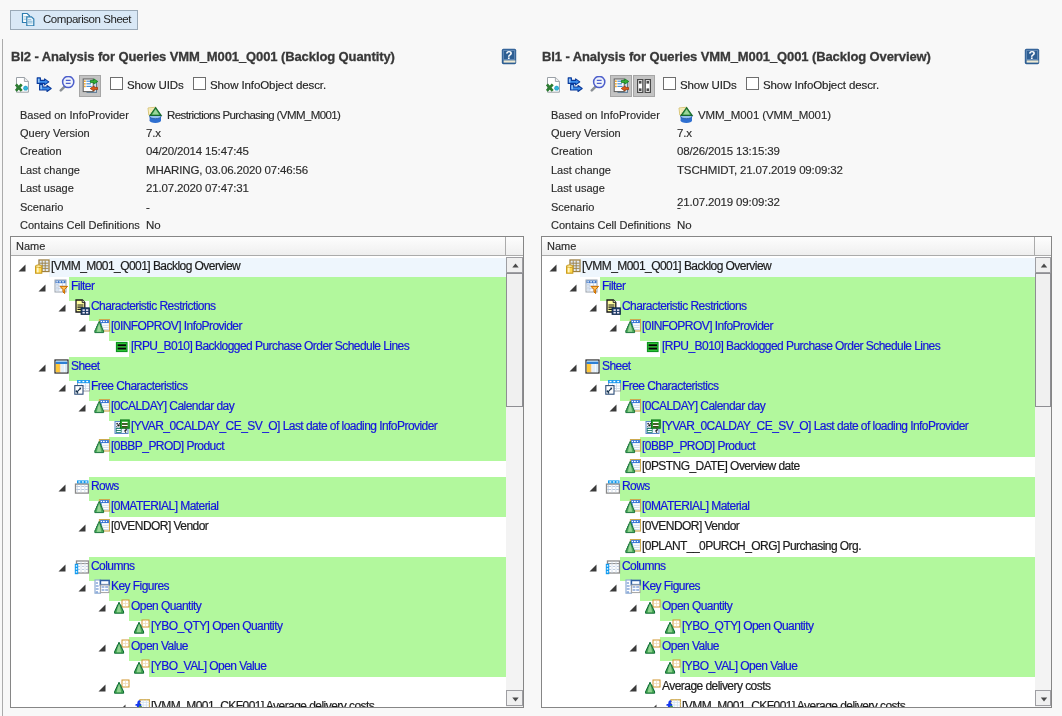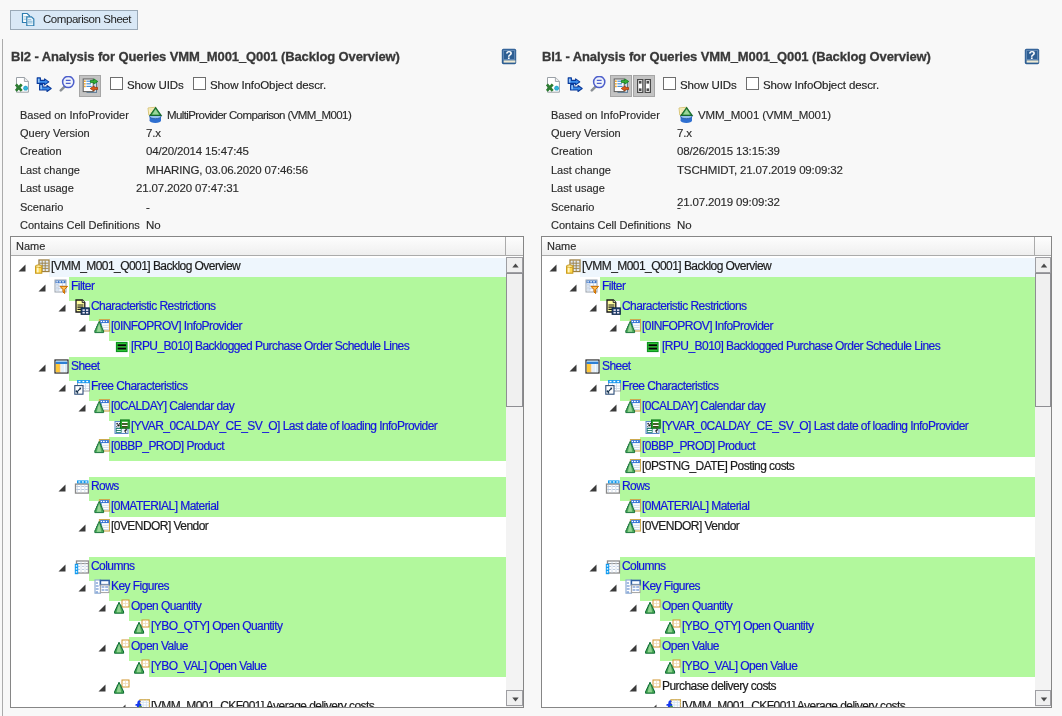--- a/index.html
+++ b/index.html
@@ -12,21 +12,21 @@
 </style></head><body>
 <div style="position:absolute;left:10px;top:10px;width:128px;height:20px;background:#d9e8f6;border:1px solid #9aa9b7;"></div>
 <svg width="16" height="14" viewBox="0 0 16 14" style="position:absolute;left:20px;top:12px;">
     <path d="M2.5 1.5H7.2L9.5 3.8V10.5H2.5Z" fill="#ffffff" stroke="#2e7db0" stroke-width="1.2"></path>
 <path d="M3.6 4.4H7 M3.6 6H8.2 M3.6 7.6H8.2" stroke="#9fc8e0" stroke-width="0.9"></path>
 <path d="M6.8 4.8H11.5L13.8 7.1V13.8H6.8Z" fill="#eaf4fb" stroke="#2e7db0" stroke-width="1.2"></path>
 <path d="M7.9 7.7H11.3 M7.9 9.3H12.5 M7.9 10.9H12.5" stroke="#7fb4d4" stroke-width="0.9"></path>
   </svg>
 <div style="position:absolute;left:43px;top:12.5px;font-size:11.5px;letter-spacing:-0.45px;color:#1e1e1e;white-space:pre;">Comparison Sheet</div>
 <div style="position:absolute;left:2px;top:39px;width:1px;height:677px;background:#ababab;"></div>
-<div class="title" style="position:absolute;left:11px;top:49px;">BI2 - Analysis for Queries VMM_M001_Q001 (Backlog Overview)</div>
+<div class="title" style="position:absolute;left:11px;top:49px;">BI2 - Analysis for Queries VMM_M001_Q001 (Backlog Quantity)</div>
 <svg width="16" height="17" viewBox="0 0 16 17" style="position:absolute;left:501px;top:48px;">
     <rect x="0.8" y="0.8" width="14.4" height="15.4" rx="1.6" fill="#2d5e93"></rect>
 <rect x="2.4" y="2.4" width="11.2" height="9.2" fill="none" stroke="#5f87b4" stroke-width="1.2"></rect>
 <rect x="2.6" y="12.4" width="11.8" height="2.2" fill="#efe9d2"></rect>
 <text x="8" y="10.6" font-family="Liberation Sans,sans-serif" font-size="11.5" font-weight="bold" fill="#ffffff" text-anchor="middle">?</text>
   </svg>
 <svg width="16" height="16" viewBox="0 0 16 16" style="position:absolute;left:15px;top:77px;">
     <path d="M1.5 0.5H9.6L13.4 4.3V15.2H1.5Z" fill="#ffffff" stroke="#9aa0a6" stroke-width="1"></path>
 <path d="M9.4 0.5V4.5H13.4" fill="#ececec" stroke="#9aa0a6" stroke-width="0.9"></path>
 <path d="M0.9 7.4 L6.7 13.8 M6.7 7.4 L0.9 13.8" stroke="#2c7c31" stroke-width="2.7"></path>
@@ -64,29 +64,29 @@
 <div class="lbl" style="position:absolute;left:20px;top:108.5px;">Based on InfoProvider</div>
 <svg width="16" height="18" viewBox="0 0 16 18" style="position:absolute;left:147px;top:106.0px;">
     <path d="M1 2 L8.8 1.2 L9.4 8.2 L1.8 9 Z" fill="#fdf4c8" stroke="#d9c77c" stroke-width="1"></path>
 <path d="M2.4 3.4 L7.4 2.9 M2.6 5 L7.6 4.5 M2.8 6.6 L7.8 6.1" stroke="#e4d79e" stroke-width="0.7"></path>
 <ellipse cx="8.3" cy="14.8" rx="5.7" ry="2.2" fill="#2f6fd0"></ellipse>
 <rect x="2.6" y="10.6" width="11.4" height="4.2" fill="#2f6fd0"></rect>
 <ellipse cx="8.3" cy="10.6" rx="5.7" ry="2.1" fill="#93c0ee" stroke="#2a5da8" stroke-width="0.9"></ellipse>
 <path d="M8.6 1.6 L14.2 9.4 L3 9.4 Z" fill="#42a94e" stroke="#18682f" stroke-width="1.1"></path>
 <path d="M8.6 3.2 L12 8.4 L5.2 8.4 Z" fill="#9cd69c"></path>
   </svg>
-<div class="val" style="position:absolute;left:167px;top:108.5px;letter-spacing:-0.6px;">MultiProvider Comparison (VMM_M001)</div>
+<div class="val" style="position:absolute;left:167px;top:108.5px;letter-spacing:-0.6px;">Restrictions Purchasing (VMM_M001)</div>
 <div class="lbl" style="position:absolute;left:20px;top:126.9px;">Query Version</div>
 <div class="val" style="position:absolute;left:146px;top:126.9px;">7.x</div>
 <div class="lbl" style="position:absolute;left:20px;top:145.3px;">Creation</div>
 <div class="val" style="position:absolute;left:146px;top:145.3px;">04/20/2014 15:47:45</div>
 <div class="lbl" style="position:absolute;left:20px;top:163.7px;">Last change</div>
 <div class="val" style="position:absolute;left:146px;top:163.7px;">MHARING, 03.06.2020 07:46:56</div>
 <div class="lbl" style="position:absolute;left:20px;top:182.1px;">Last usage</div>
-<div class="val" style="position:absolute;left:136px;top:182.1px;">21.07.2020 07:47:31</div>
+<div class="val" style="position:absolute;left:146px;top:182.1px;">21.07.2020 07:47:31</div>
 <div class="lbl" style="position:absolute;left:20px;top:200.5px;">Scenario</div>
 <div class="val" style="position:absolute;left:146px;top:200.5px;">-</div>
 <div class="lbl" style="position:absolute;left:20px;top:218.89999999999998px;">Contains Cell Definitions</div>
 <div class="val" style="position:absolute;left:146px;top:218.89999999999998px;">No</div>
 <div style="position:absolute;left:10px;top:236px;width:514px;height:472px;border:1px solid #868686;background:#ffffff;"></div>
 <div style="position:absolute;left:11px;top:237px;width:512px;height:19px;background:linear-gradient(#fdfdfd,#efefef);border-bottom:1px solid #ababab;"></div>
 <div class="lbl" style="position:absolute;left:16px;top:239.5px;">Name</div>
 <div style="position:absolute;left:505px;top:237px;width:1px;height:19px;background:#ababab;"></div>
 <div style="position:absolute;left:11px;top:257px;width:495px;height:450px;overflow:hidden;">
     <div style="position:absolute;left:0;top:0px;width:100%;height:20px;">
@@ -676,21 +676,21 @@
         <rect x="5.5" y="0.5" width="10" height="11.5" fill="#ffffff" stroke="#cda94e" stroke-width="1.2"></rect>
 <rect x="6.1" y="1.1" width="8.8" height="3" fill="#3273d5"></rect>
 <rect x="6.8" y="1.9" width="1.2" height="1.2" fill="#ffffff"></rect>
         <rect x="8.9" y="1.9" width="1.8" height="1.2" fill="#ffffff"></rect>
         <rect x="11.9" y="1.9" width="1.2" height="1.2" fill="#ffffff"></rect>
 <rect x="6.1" y="4.1" width="1.5" height="7.3" fill="#3273d5"></rect>
 <path d="M8.2 6.3H14.7 M8.2 8.4H14.7 M8.2 10.5H14.7" stroke="#c9d7ea" stroke-width="0.9"></path>
 <path d="M5.2 2.4 L6.2 4.6 L6.2 5.4 L7 5.4 L7 7.4 L7.9 7.4 L7.9 9.4 L8.7 9.4 L8.7 11.4 L9.6 11.4 L9.6 13.6 L0.8 13.6 L0.8 11.4 L1.7 11.4 L1.7 9.4 L2.5 9.4 L2.5 7.4 L3.4 7.4 L3.4 5.4 L4.2 5.4 L4.2 4.6 Z" fill="#52b05c" stroke="#0d6b33" stroke-width="0.9"></path>
 <path d="M5.2 4.4 L6.5 9.2 L7.2 12.7 L2.9 12.7 L3.9 8.2 Z" fill="#96d596"></path>
       </svg>
-      <div class="t " style="position:absolute;left:100px;top:0px;">[0PSTNG_DATE] Posting costs</div>
+      <div class="t " style="position:absolute;left:100px;top:0px;">[0PSTNG_DATE] Overview date</div>
     </div>
     <div style="position:absolute;left:0;top:220px;width:100%;height:20px;">
       <div style="position:absolute;left:78px;top:0;right:0;height:24px;background:#b2f89d;"></div>
       <svg width="8" height="8" viewBox="0 0 8 8" style="position:absolute;left:47px;top:6.5px;">
         <path d="M7.5 0.5 L7.5 7.5 L0.5 7.5 Z" fill="#3a3a3a"></path>
       </svg>
       <svg width="16" height="16" viewBox="0 0 16 16" style="position:absolute;left:63px;top:2px;">
         <rect x="3" y="1.4" width="11.5" height="3.2" fill="#0f9af0"></rect>
 <rect x="4.4" y="2.3" width="1.9" height="1.3" fill="#ffffff"></rect>
         <rect x="7.9" y="2.3" width="1.9" height="1.3" fill="#ffffff"></rect>
@@ -723,20 +723,35 @@
 <rect x="6.1" y="1.1" width="8.8" height="3" fill="#3273d5"></rect>
 <rect x="6.8" y="1.9" width="1.2" height="1.2" fill="#ffffff"></rect>
         <rect x="8.9" y="1.9" width="1.8" height="1.2" fill="#ffffff"></rect>
         <rect x="11.9" y="1.9" width="1.2" height="1.2" fill="#ffffff"></rect>
 <rect x="6.1" y="4.1" width="1.5" height="7.3" fill="#3273d5"></rect>
 <path d="M8.2 6.3H14.7 M8.2 8.4H14.7 M8.2 10.5H14.7" stroke="#c9d7ea" stroke-width="0.9"></path>
 <path d="M5.2 2.4 L6.2 4.6 L6.2 5.4 L7 5.4 L7 7.4 L7.9 7.4 L7.9 9.4 L8.7 9.4 L8.7 11.4 L9.6 11.4 L9.6 13.6 L0.8 13.6 L0.8 11.4 L1.7 11.4 L1.7 9.4 L2.5 9.4 L2.5 7.4 L3.4 7.4 L3.4 5.4 L4.2 5.4 L4.2 4.6 Z" fill="#52b05c" stroke="#0d6b33" stroke-width="0.9"></path>
 <path d="M5.2 4.4 L6.5 9.2 L7.2 12.7 L2.9 12.7 L3.9 8.2 Z" fill="#96d596"></path>
       </svg>
       <div class="t " style="position:absolute;left:100px;top:0px;">[0VENDOR] Vendor</div>
+    </div>
+    <div style="position:absolute;left:0;top:280px;width:100%;height:20px;">
+      <div style="position:absolute;left:98px;top:0;right:0;height:24px;background:#ffffff;"></div>
+      <svg width="16" height="16" viewBox="0 0 16 16" style="position:absolute;left:83px;top:2px;">
+        <rect x="5.5" y="0.5" width="10" height="11.5" fill="#ffffff" stroke="#cda94e" stroke-width="1.2"></rect>
+<rect x="6.1" y="1.1" width="8.8" height="3" fill="#3273d5"></rect>
+<rect x="6.8" y="1.9" width="1.2" height="1.2" fill="#ffffff"></rect>
+        <rect x="8.9" y="1.9" width="1.8" height="1.2" fill="#ffffff"></rect>
+        <rect x="11.9" y="1.9" width="1.2" height="1.2" fill="#ffffff"></rect>
+<rect x="6.1" y="4.1" width="1.5" height="7.3" fill="#3273d5"></rect>
+<path d="M8.2 6.3H14.7 M8.2 8.4H14.7 M8.2 10.5H14.7" stroke="#c9d7ea" stroke-width="0.9"></path>
+<path d="M5.2 2.4 L6.2 4.6 L6.2 5.4 L7 5.4 L7 7.4 L7.9 7.4 L7.9 9.4 L8.7 9.4 L8.7 11.4 L9.6 11.4 L9.6 13.6 L0.8 13.6 L0.8 11.4 L1.7 11.4 L1.7 9.4 L2.5 9.4 L2.5 7.4 L3.4 7.4 L3.4 5.4 L4.2 5.4 L4.2 4.6 Z" fill="#52b05c" stroke="#0d6b33" stroke-width="0.9"></path>
+<path d="M5.2 4.4 L6.5 9.2 L7.2 12.7 L2.9 12.7 L3.9 8.2 Z" fill="#96d596"></path>
+      </svg>
+      <div class="t " style="position:absolute;left:100px;top:0px;">[0PLANT__0PURCH_ORG] Purchasing Org.</div>
     </div>
     <div style="position:absolute;left:0;top:300px;width:100%;height:20px;">
       <div style="position:absolute;left:78px;top:0;right:0;height:24px;background:#b2f89d;"></div>
       <svg width="8" height="8" viewBox="0 0 8 8" style="position:absolute;left:47px;top:6.5px;">
         <path d="M7.5 0.5 L7.5 7.5 L0.5 7.5 Z" fill="#3a3a3a"></path>
       </svg>
       <svg width="16" height="16" viewBox="0 0 16 16" style="position:absolute;left:63px;top:2px;">
         <rect x="2.5" y="2" width="12" height="12" fill="#ffffff" stroke="#8a8a8a" stroke-width="1.3"></rect>
 <path d="M2.5 4.6H14.5" stroke="#8a8a8a" stroke-width="1"></path>
 <path d="M7 2.6V14 M11 2.6V14" stroke="#c9d6e6" stroke-width="0.8"></path>
@@ -813,21 +828,21 @@
       <div style="position:absolute;left:118px;top:0;right:0;height:24px;background:#ffffff;"></div>
       <svg width="8" height="8" viewBox="0 0 8 8" style="position:absolute;left:87px;top:6.5px;">
         <path d="M7.5 0.5 L7.5 7.5 L0.5 7.5 Z" fill="#3a3a3a"></path>
       </svg>
       <svg width="16" height="16" viewBox="0 0 16 16" style="position:absolute;left:103px;top:2px;">
         <rect x="8" y="1" width="7" height="7" fill="#ffffff" stroke="#d2952e" stroke-width="1"></rect>
 <path d="M11.5 1.6V7.4 M8.6 4.5H14.4" stroke="#f0dcbb" stroke-width="0.8"></path>
 <path d="M5 3.2 L6 5.4 L6 6 L6.9 6 L6.9 7.9 L7.7 7.9 L7.7 9.8 L8.6 9.8 L8.6 11.7 L9.4 11.7 L9.7 14.2 L0.5 14.2 L0.8 11.7 L1.6 11.7 L1.6 9.8 L2.5 9.8 L2.5 7.9 L3.3 7.9 L3.3 6 L4.2 6 L4.2 5.4 Z" fill="#4aac56" stroke="#0d6b33" stroke-width="1" stroke-linejoin="round"></path>
 <path d="M5.1 5 L6.4 9.6 L7.1 13.2 L2.7 13.2 L3.7 8.8 Z" fill="#90d191"></path>
       </svg>
-      <div class="t " style="position:absolute;left:120px;top:0px;">Purchase delivery costs</div>
+      <div class="t " style="position:absolute;left:120px;top:0px;">Average delivery costs</div>
     </div>
     <div style="position:absolute;left:0;top:440px;width:100%;height:20px;">
       <div style="position:absolute;left:138px;top:0;right:0;height:24px;background:#ffffff;"></div>
       <svg width="8" height="8" viewBox="0 0 8 8" style="position:absolute;left:107px;top:6.5px;">
         <path d="M7.5 0.5 L7.5 7.5 L0.5 7.5 Z" fill="#3a3a3a"></path>
       </svg>
       <svg width="16" height="16" viewBox="0 0 16 16" style="position:absolute;left:123px;top:2px;">
         <rect x="6" y="0.8" width="9.5" height="10.5" fill="#ffffff" stroke="#cfa94d" stroke-width="1.3"></rect>
 <path d="M6 3.4H15.5 M6 6H15.5 M6 8.6H15.5 M9.2 0.8V11.3 M12.4 0.8V11.3" stroke="#cfe0f0" stroke-width="0.8"></path>
 <path d="M8.5 11.2 L10.2 13.4 L12.8 13.4 L11.4 11.2 Z" fill="#c8861a"></path>

